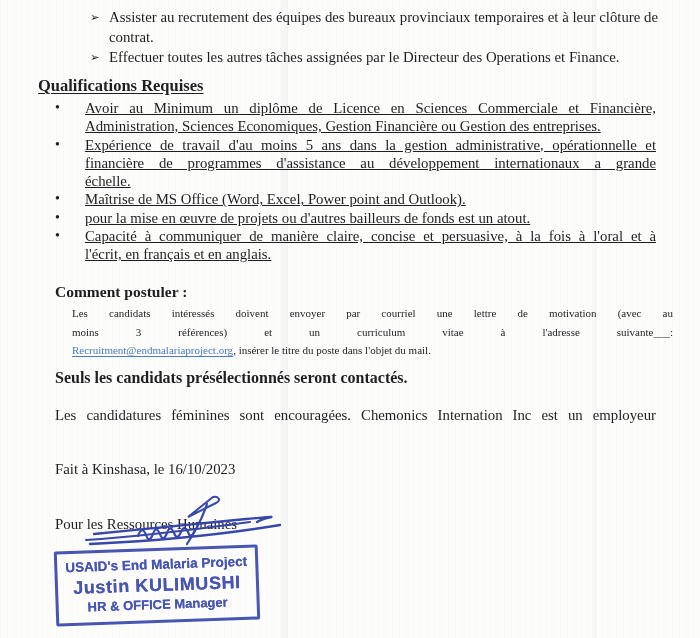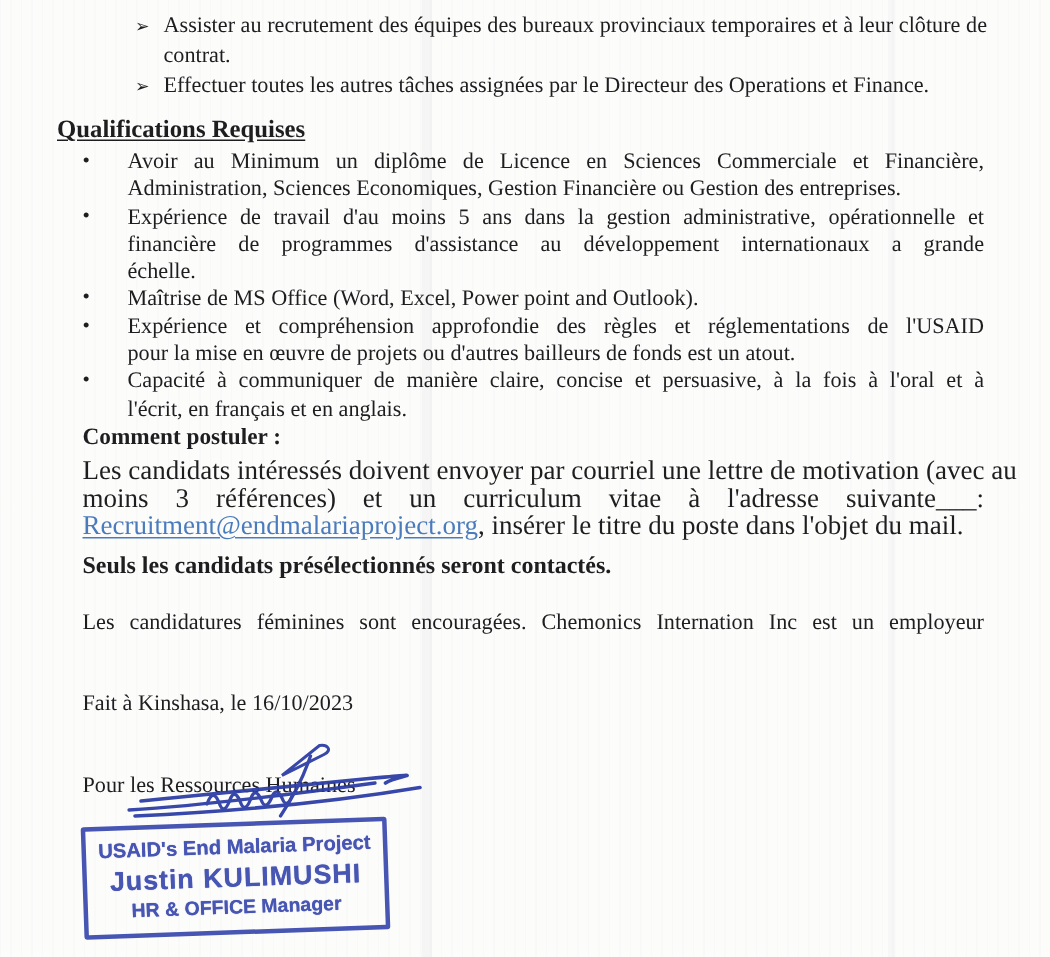--- a/index.html
+++ b/index.html
@@ -33,25 +33,25 @@
   .task-item .marker{flex:0 0 19px;font-family:"DejaVu Sans",sans-serif;font-size:11.5px;line-height:20px;}
   .task-item .content{flex:1;min-width:0;font-family:Liberation Serif, serif;}
   .task-item .content > div{line-height:20px;}
 
   
   .quals-heading{top:76px;left:38px;font-size:16.5px;font-weight:700;text-decoration:underline;text-underline-offset:2px;text-align:center;}
   .qual-list{top:99px;left:52px;width:604px;font-size:14.8px;}
   .qual-item{display:flex;align-items:flex-start;}
   .qual-item .marker{flex:0 0 30px;font-size:14px;line-height:18.3px;padding-left:3px;}
   .qual-item .content{flex:1;min-width:0;}
-  .qual-item .content > div{line-height:18.3px;}
+  .qual-item .content > div{line-height:18.3px;text-decoration:underline;}
 
   
   .apply-heading{top:283px;left:55px;font-size:15.5px;font-weight:700;text-underline-offset:2px;}
-  .apply-para{top:304px;left:55px;width:601px;font-size:18px;}
+  .apply-para{top:304px;left:72px;width:601px;font-size:11px;}
   .apply-para > div{line-height:18.6px;}
   .email-link{color:var(--link);font-weight:400;text-decoration:underline;text-underline-offset:2px;cursor:pointer;}
 
   .shortlist{top:369px;left:55px;font-size:16px;font-weight:700;}
 
   .equal-opp{top:406px;left:55px;width:601px;font-size:14.8px;}
   .equal-opp > div{line-height:19px;}
 
   .date-line{top:461px;left:55px;font-size:14.8px;}
   .sig-label{top:516px;left:55px;font-size:14.8px;}
@@ -118,21 +118,20 @@
   </div>
   <div class="qual-item">
     <span class="marker">•</span>
     <div class="content">
       <div class="jlast">Maîtrise de MS Office (Word, Excel, Power point and Outlook).</div>
     </div>
   </div>
   <div class="qual-item">
     <span class="marker">•</span>
     <div class="content">
-      <div class="jline">Expérience et compréhension approfondie des règles et réglementations de l'USAID</div>
       <div class="jlast">pour la mise en œuvre de projets ou d'autres bailleurs de fonds est un atout.</div>
     </div>
   </div>
   <div class="qual-item">
     <span class="marker">•</span>
     <div class="content">
       <div class="jline">Capacité à communiquer de manière claire, concise et persuasive, à la fois à l'oral et à</div>
       <div class="jlast">l'écrit, en français et en anglais.</div>
     </div>
   </div>

